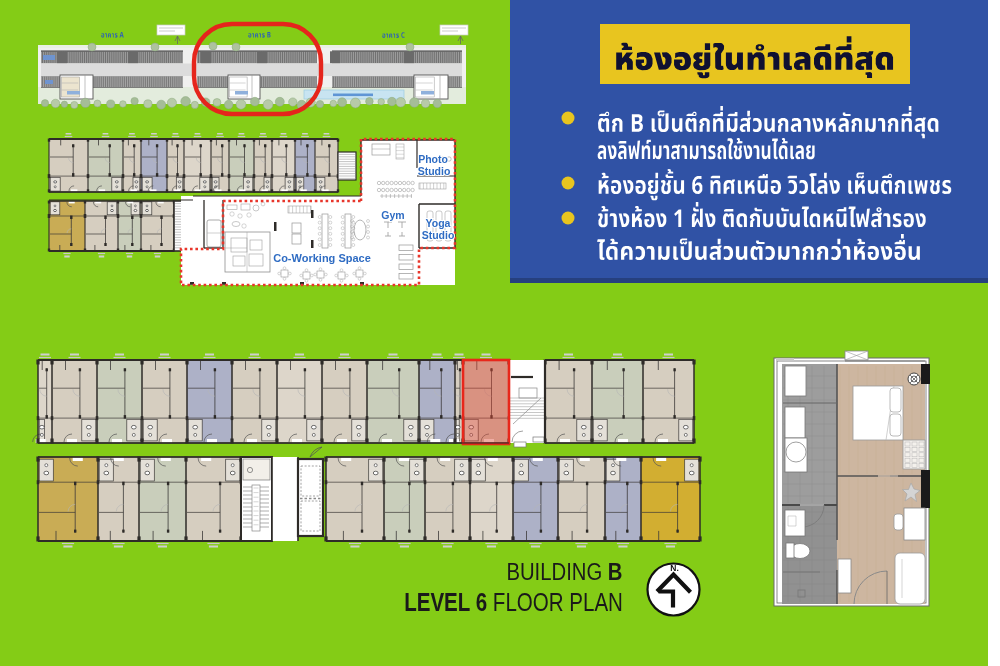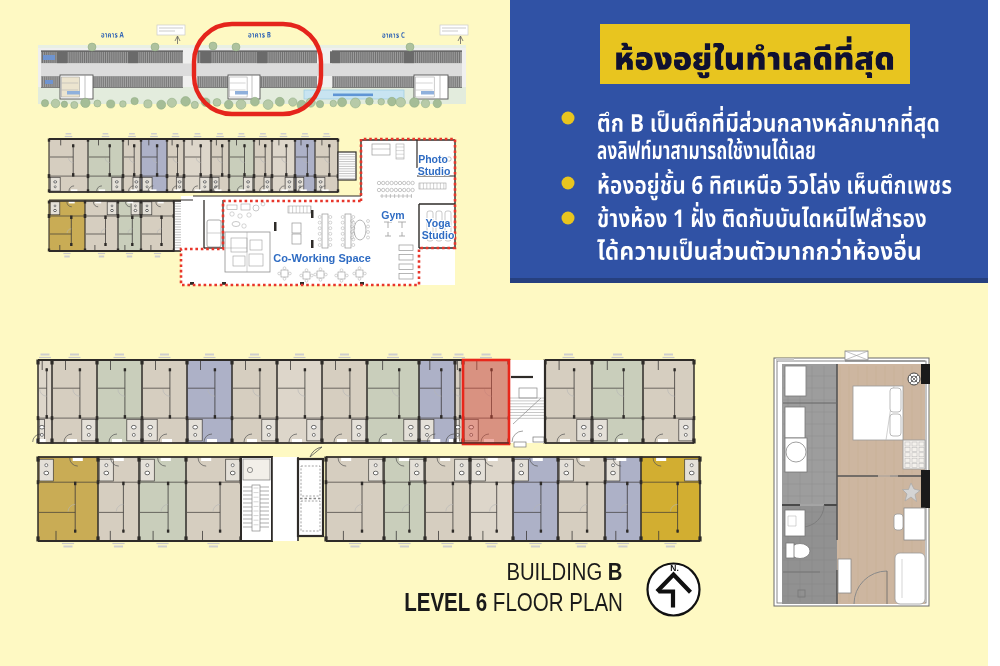--- a/index.html
+++ b/index.html
@@ -1,14 +1,14 @@
 <!DOCTYPE html>
 <html><head><meta charset="utf-8"><style>
 html,body{margin:0;padding:0;background:#fff;}
-#page{position:relative;width:988px;height:666px;background:#fef9c3;overflow:hidden;
+#page{position:relative;width:988px;height:666px;background:#84cc16;overflow:hidden;
 font-family:"Liberation Sans",sans-serif;text-align:right;}
 .abs{position:absolute;}
 </style></head><body>
 <div id="page">
 
 <svg class="abs" style="left:30px;top:18px" width="480" height="107" viewBox="30 18 480 107">
       <rect x="38.0" y="47.0" width="428.0" height="46.0" fill="#f0f0ef"></rect>
       <rect x="38.0" y="87.0" width="428.0" height="17.0" fill="#e3ecdd"></rect>
       <rect x="38.0" y="45.0" width="428.0" height="3.0" fill="#e9f0e4"></rect>
       <rect x="41.0" y="51.0" width="142.0" height="12.5" fill="#9b9b9b"></rect>

